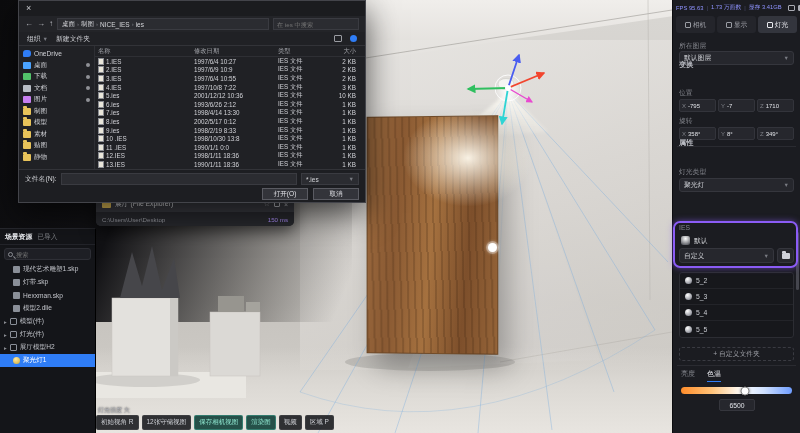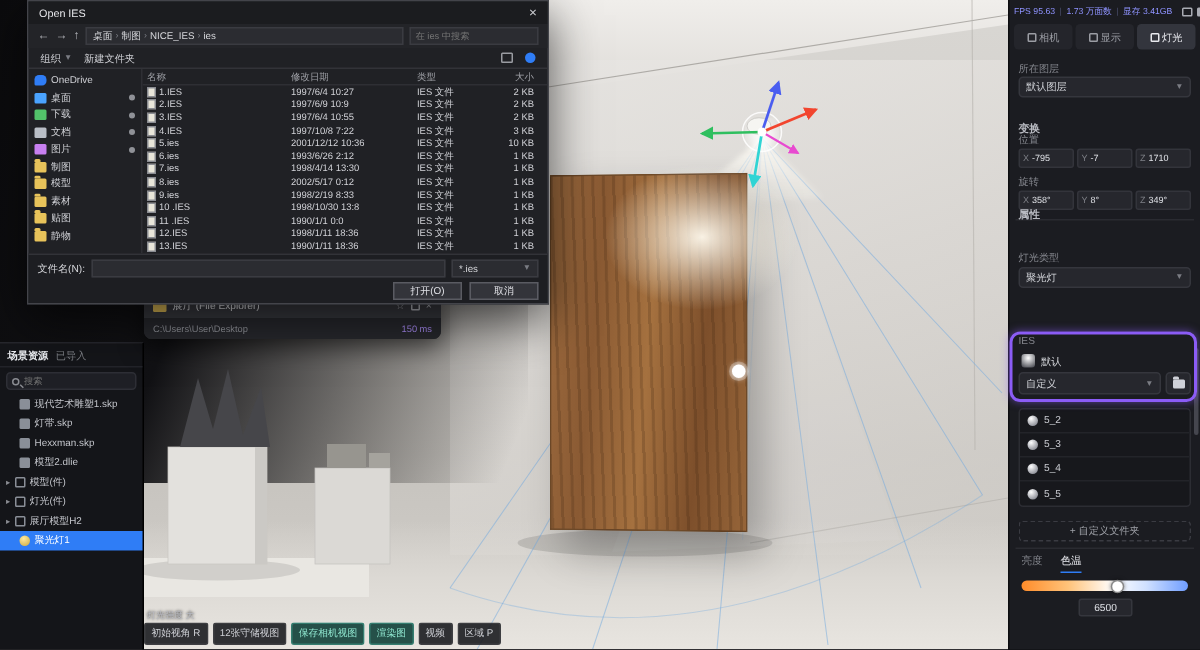--- a/index.html
+++ b/index.html
@@ -266,21 +266,21 @@
           <span>灯光</span>
         </div>
       </div>
 
     <div class="lbl" style="top:41px">所在图层</div>
     <div class="select" style="top:51px">
       <span>默认图层</span>
         <span class="car">▼</span>
     </div>
 
-    <div class="hdr" style="top:81px">变换</div>
+    <div class="hdr" style="top:60px">变换</div>
     <div class="lbl" style="top:88px">位置</div>
     <div class="axes" style="top:99px" id="pos-boxes">
         <div class="axis-box">
           <span class="axis">X</span>
           <span class="aval">-795</span>
         </div>
         <div class="axis-box">
           <span class="axis">Y</span>
           <span class="aval">-7</span>
         </div>
@@ -416,21 +416,20 @@
       <span class="mw-ic">×</span>
     </div>
     <div class="mw-bottom">
       <span class="mw-path">C:\Users\User\Desktop</span>
       <span class="mw-lat">150 ms</span>
     </div>
   </div>
 
   <div id="open-dialog">
     <div class="dlg-title">
-      <span class="t">Open IES</span>
       <span class="dlg-close">×</span>
     </div>
     <div class="dlg-nav">
       <span class="nav-ic">←</span>
       <span class="nav-ic">→</span>
       <span class="nav-ic">↑</span>
       <div class="bc-box">
           <span id="breadcrumb" style="display:flex;align-items:center;gap:2px;">
             <span class="crumb">桌面</span>
             <span class="bc-sep">›</span>

